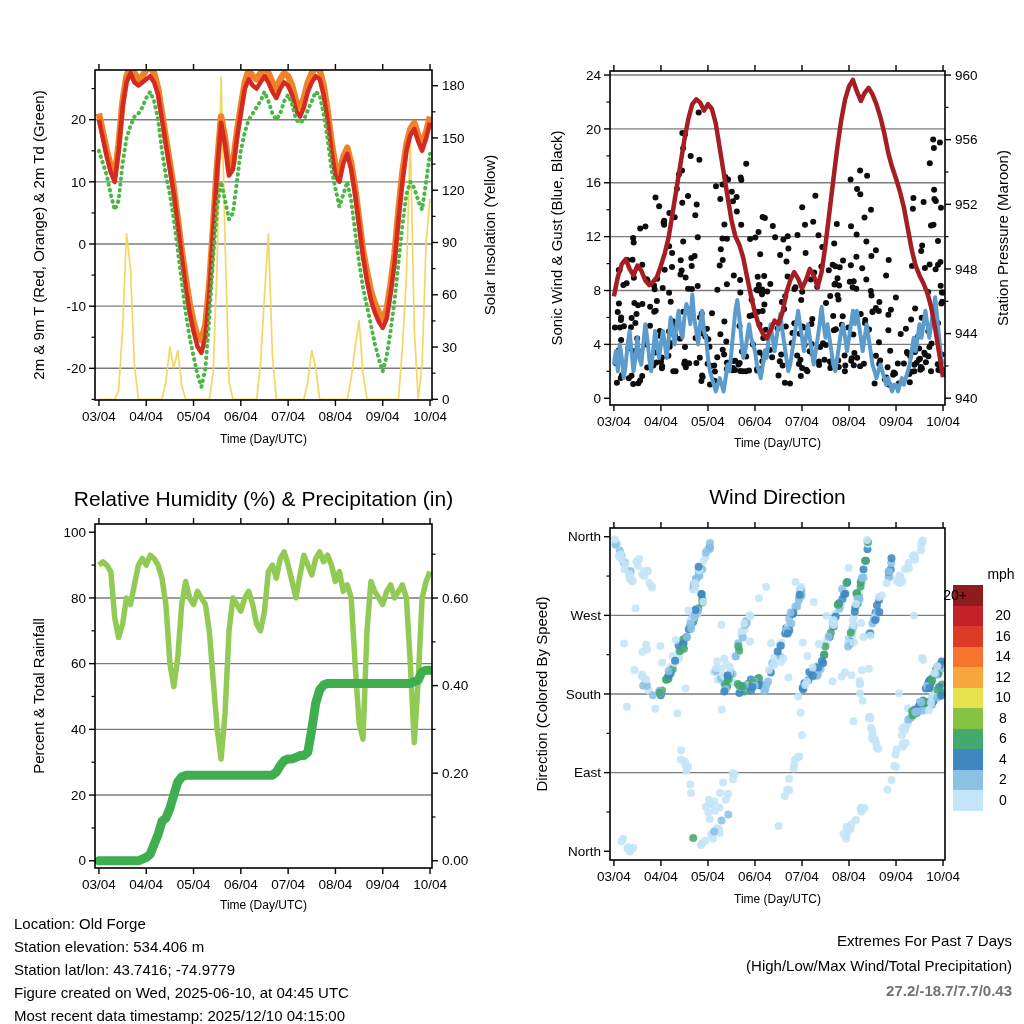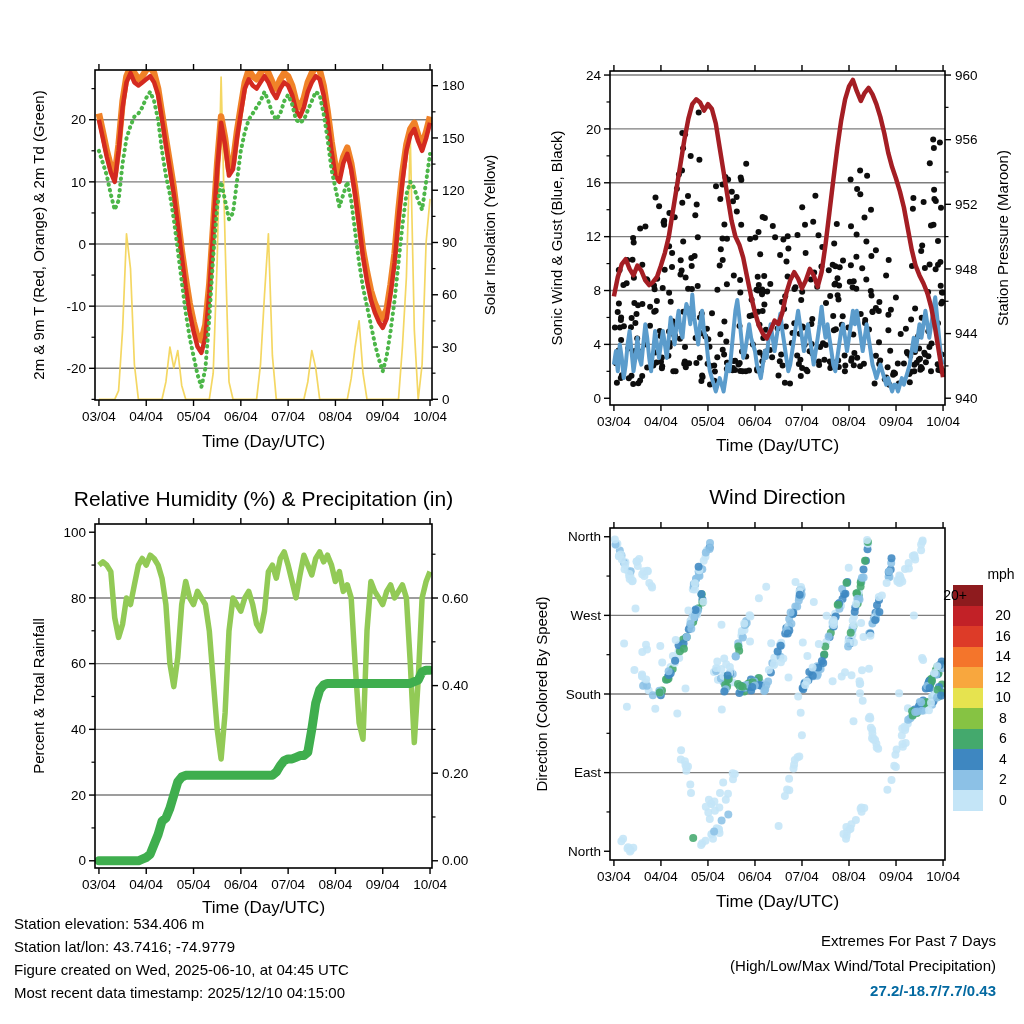--- a/index.html
+++ b/index.html
@@ -1,21 +1,21 @@
 <!DOCTYPE html>
 <html><head>
 <meta charset="utf-8">
 <style>
   html,body{margin:0;padding:0;background:#ffffff;}
   #page{position:relative;width:1024px;height:1024px;background:#fff;overflow:hidden;
         font-family:"Liberation Sans","DejaVu Sans",sans-serif;color:#000;}
   .abs{position:absolute;}
   .title{font-size:21px;text-align:center;white-space:nowrap;}
   .axlab{font-size:15px;white-space:nowrap;transform:translate(-50%,-50%) rotate(-90deg);}
-  .xlab{font-size:17px;text-align:center;white-space:nowrap;}
+  .xlab{font-size:12px;text-align:center;white-space:nowrap;}
   .foot{font-size:15px;line-height:23px;white-space:nowrap;}
   .ext{font-size:15px;line-height:25px;text-align:right;white-space:nowrap;}
   .ext .vals{font-weight:bold;}
   .cblab{font-size:14px;width:34px;text-align:center;white-space:nowrap;}
   svg text{font-family:"Liberation Sans","DejaVu Sans",sans-serif;fill:#000;}
 </style>
 </head>
 <body>
 
 <div id="page">
@@ -1373,25 +1373,26 @@
       <div class="abs cblab" style="left: 986px; top: 730px;">6</div>
       <div class="abs" style="left: 953px; top: 749px; width: 30px; height: 21px; background: rgb(62, 135, 193);"></div>
       <div class="abs cblab" style="left: 986px; top: 750.5px;">4</div>
       <div class="abs" style="left: 953px; top: 769.5px; width: 30px; height: 21px; background: rgb(140, 193, 230);"></div>
       <div class="abs cblab" style="left: 986px; top: 771px;">2</div>
       <div class="abs" style="left: 953px; top: 790px; width: 30px; height: 21px; background: rgb(196, 229, 247);"></div>
       <div class="abs cblab" style="left: 986px; top: 791.5px;">0</div>
     </div>
 
   <div class="abs foot" style="left:14px;top:912px;">
+    <div>Location: Old Forge</div>
     <div>Station elevation: 534.406 m</div>
     <div>Station lat/lon: 43.7416; -74.9779</div>
     <div>Figure created on Wed, 2025-06-10, at 04:45 UTC</div>
     <div>Most recent data timestamp: 2025/12/10 04:15:00</div>
   </div>
 
-  <div class="abs ext" style="right:28px;top:928px;">
+  <div class="abs ext" style="right:12px;top:928px;">
     <div>Extremes For Past 7 Days</div>
     <div>(High/Low/Max Wind/Total Precipitation)</div>
-    <div class="vals" id="ext-vals" style="color: #0369a1;">27.2/-18.7/7.7/0.43</div>
+    <div class="vals" id="ext-vals" style="color: #737373;">27.2/-18.7/7.7/0.43</div>
   </div>
 
 </div>
 
 </body></html>

